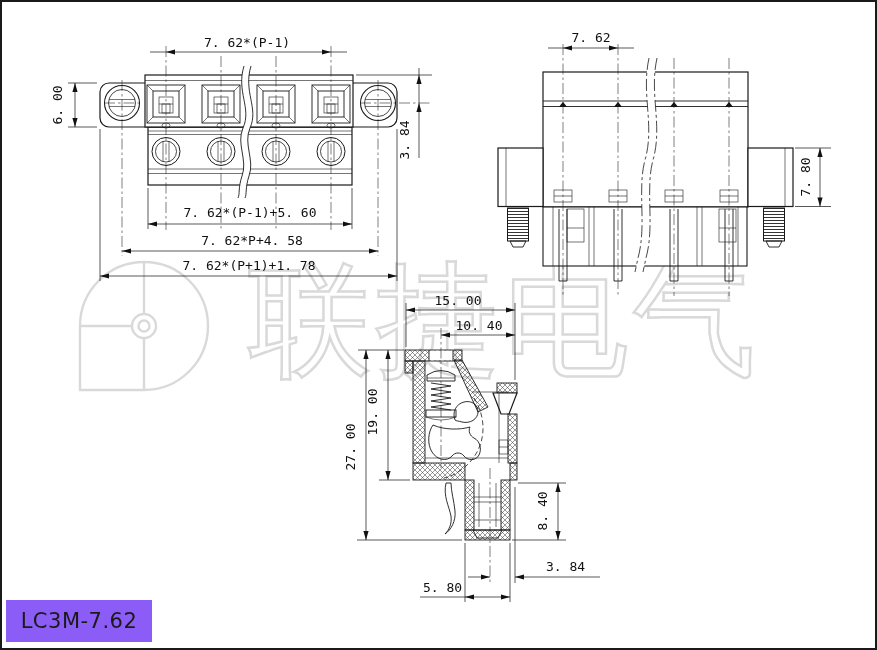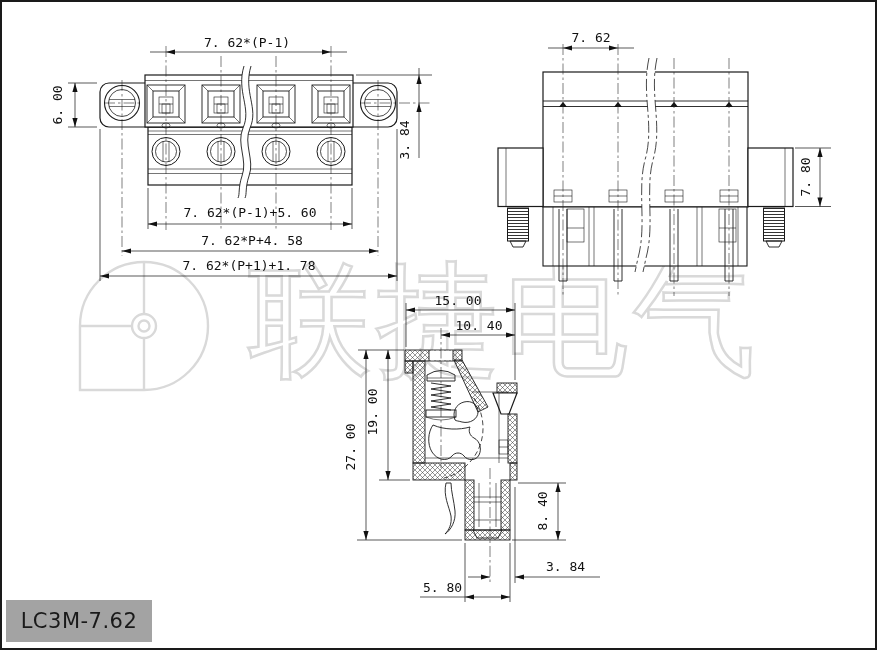--- a/index.html
+++ b/index.html
@@ -6,21 +6,21 @@
   #canvas{position:relative;width:877px;height:650px;background:#ffffff;overflow:hidden;
           font-family:"DejaVu Sans",sans-serif;}
   .frame{position:absolute;inset:0;border:2px solid #1a1a1a;pointer-events:none;}
   
   #wm-text{position:absolute;left:216px;top:258px;font-size:124px;line-height:1;
            letter-spacing:4px;font-weight:normal;color:#ffffff;
            -webkit-text-stroke:2.5px #d9d9d9;white-space:nowrap;z-index:1;margin-left:32px;}
   #wm-logo{position:absolute;left:72px;top:256px;z-index:1;}
   #drawing{position:absolute;left:0;top:0;z-index:2;}
   
-  #title-box{position:absolute;left:6px;top:600px;width:146px;height:42px;background:#a3a3a3;
+  #title-box{position:absolute;left:6px;top:600px;width:146px;height:42px;background:#8b5cf6;
              display:flex;align-items:center;justify-content:center;z-index:3;}
   #title-box span{font-size:21px;color:#1a1a1a;letter-spacing:0.5px;}
   
   .ol{fill:#ffffff;stroke:#1a1a1a;stroke-width:1.2;}      
   .ol2{fill:none;stroke:#1a1a1a;stroke-width:0.9;}
   .thin{fill:none;stroke:#1a1a1a;stroke-width:0.6;}
   .hatch{fill:url(#xh);stroke:#1a1a1a;stroke-width:0.9;}
   .thread{fill:url(#th);stroke:#1a1a1a;stroke-width:1;}
   .cl{fill:none;stroke:#2a2a2a;stroke-width:0.6;stroke-dasharray:11 3 2.5 3;}
   .dim{fill:none;stroke:#111;stroke-width:0.7;}

